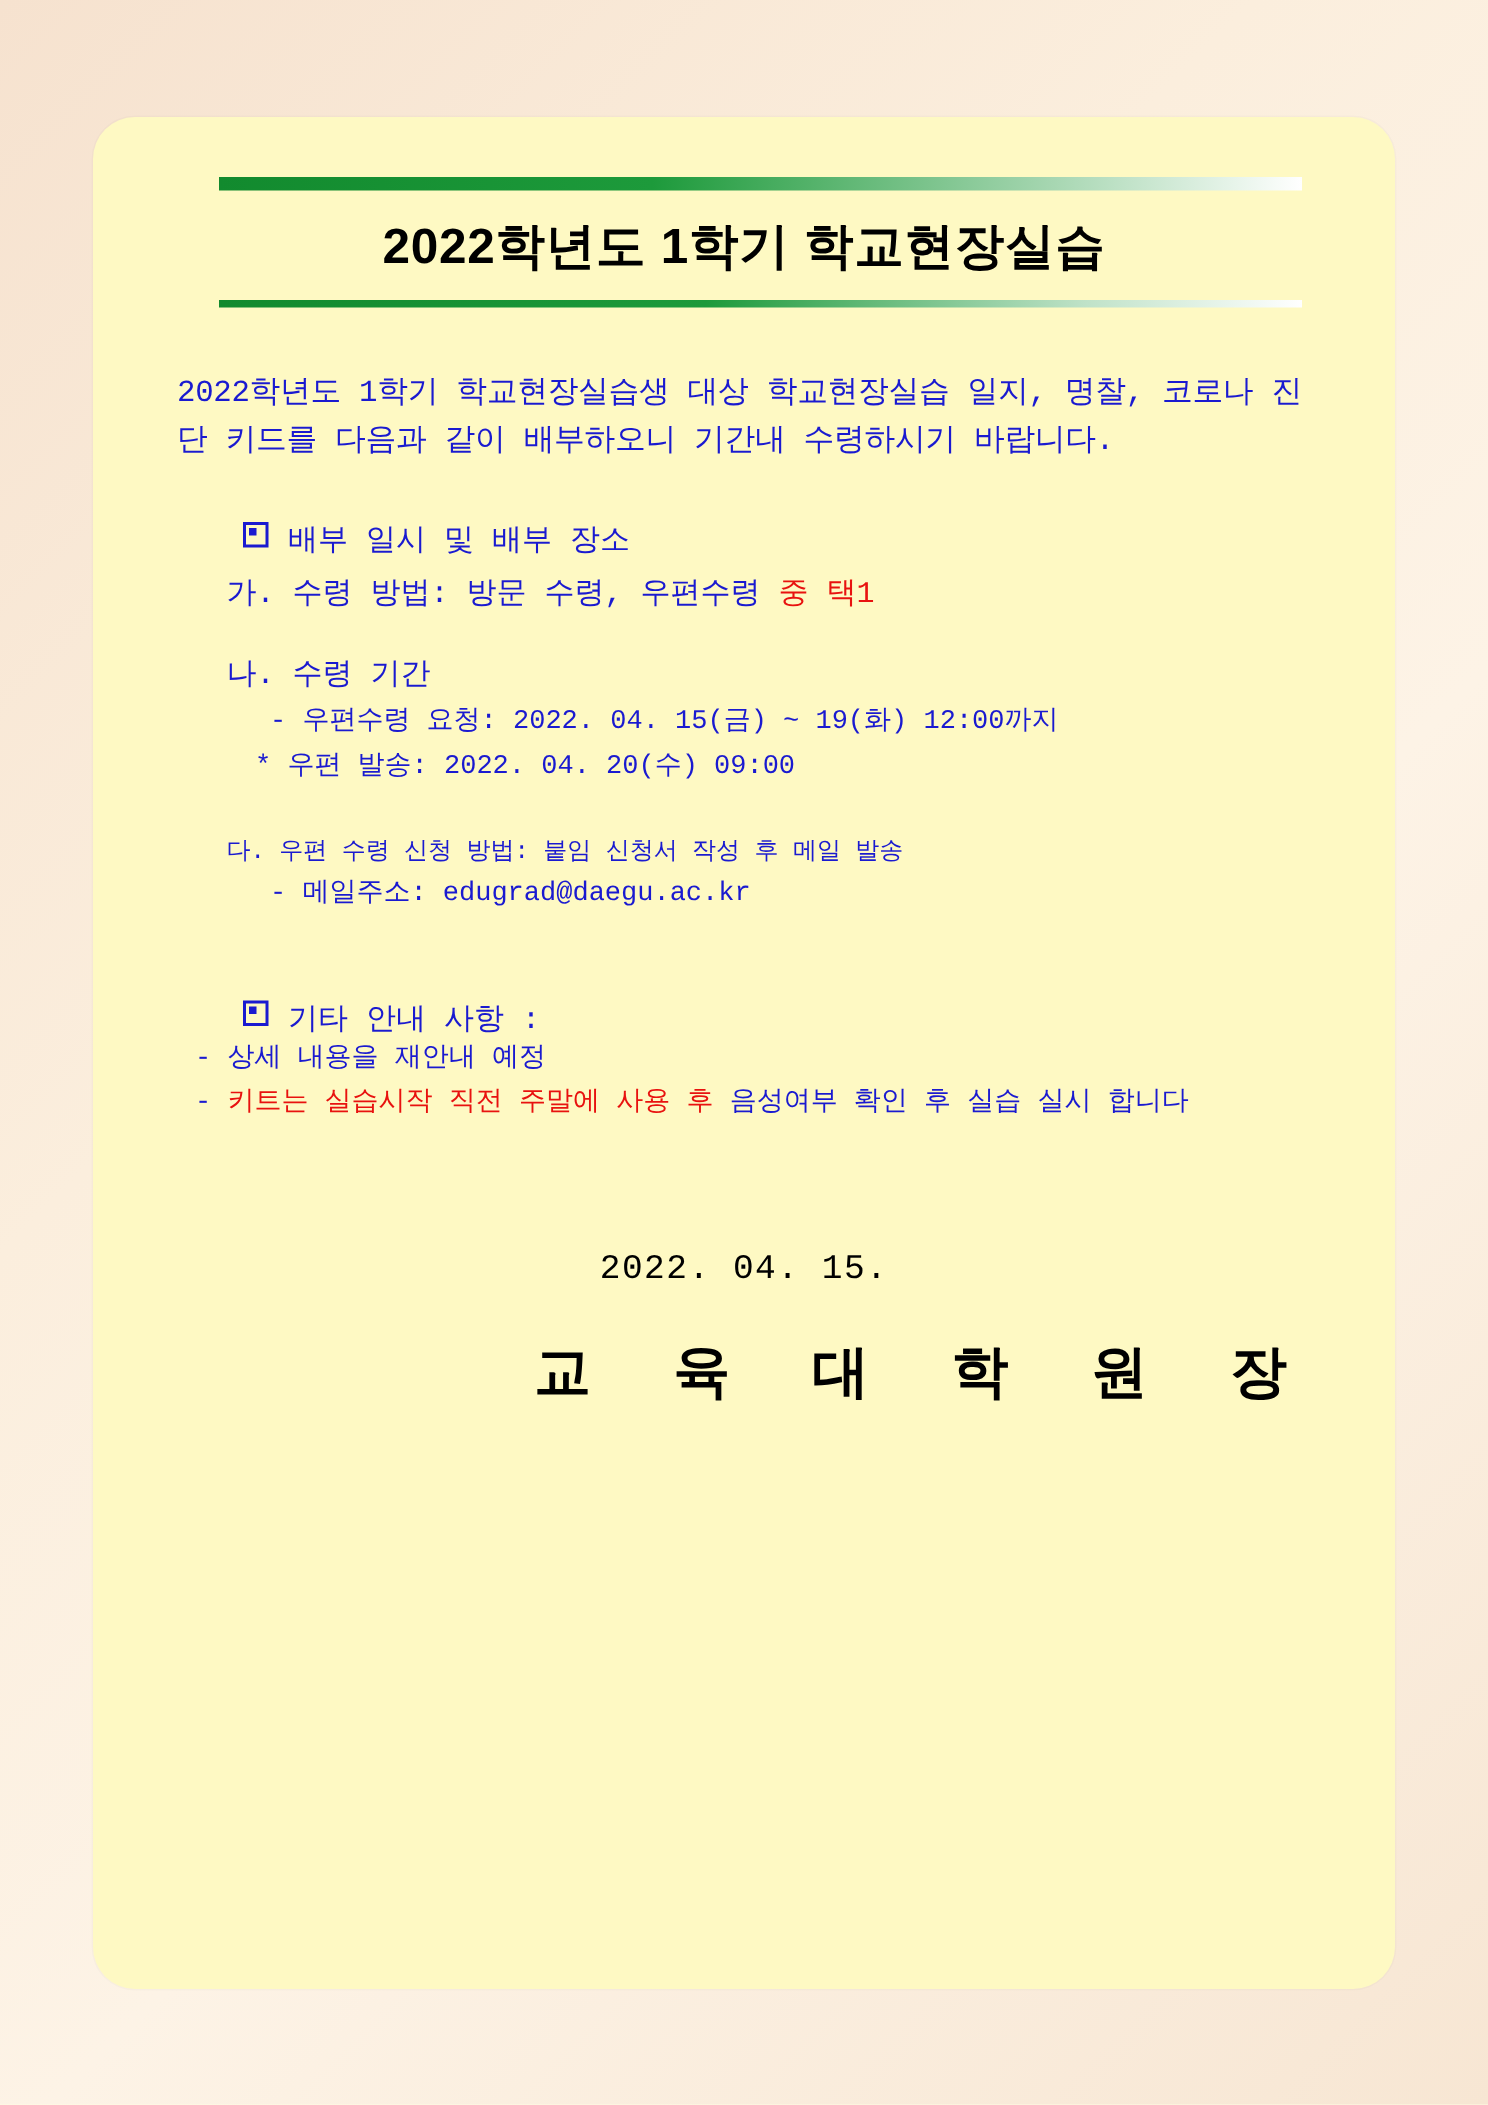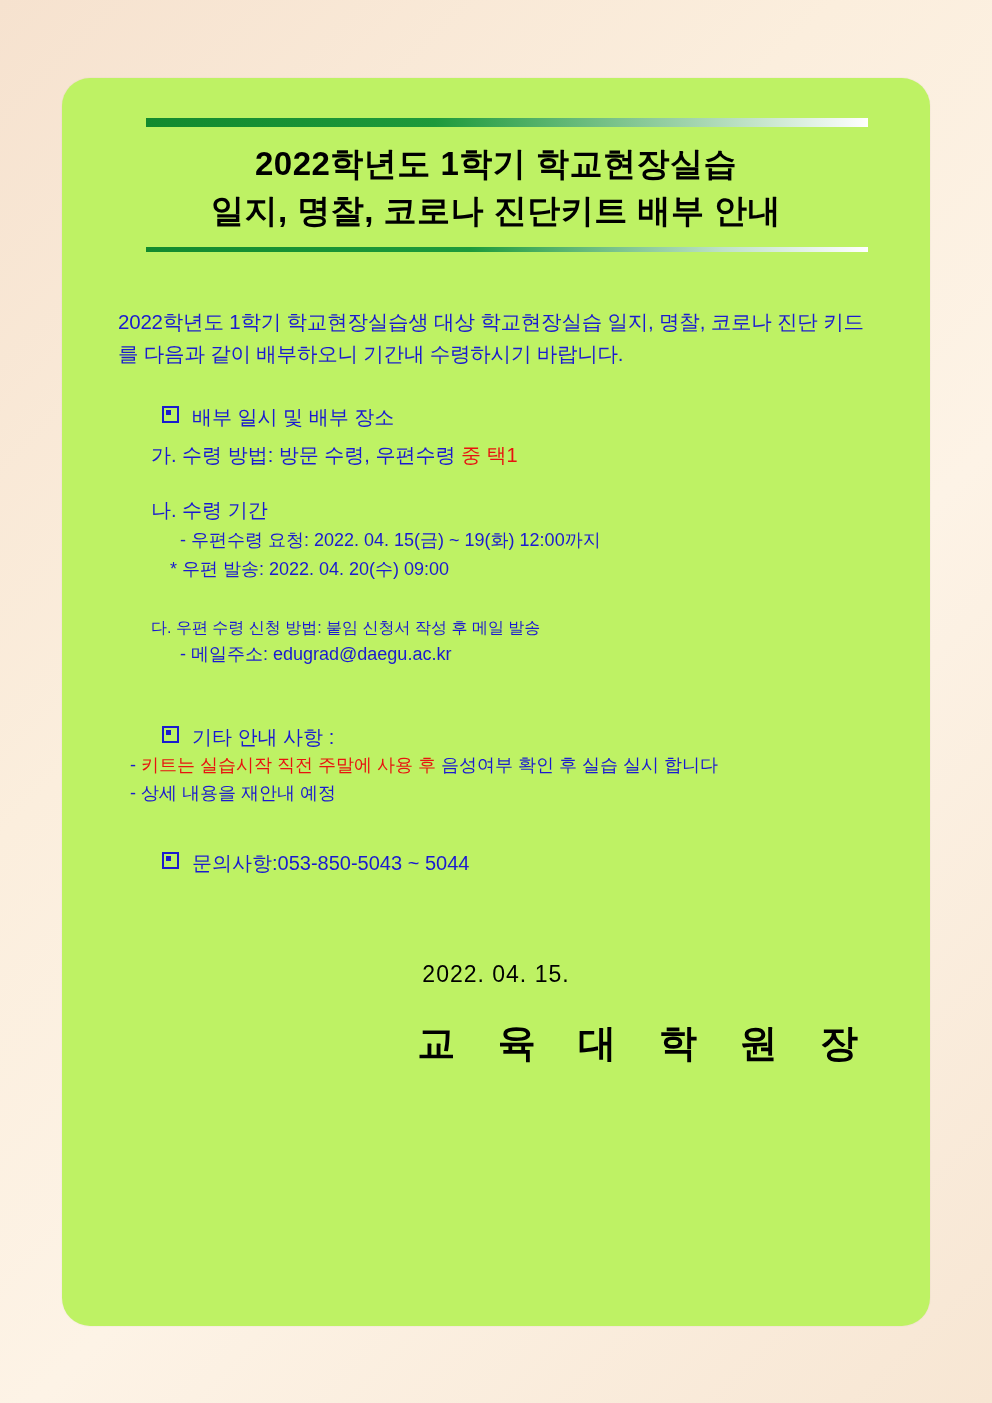--- a/index.html
+++ b/index.html
@@ -12,21 +12,21 @@
     background: linear-gradient(135deg, #f6e2cf 0%, #fbeedd 35%, #fdf3e6 60%, #f7e6d3 100%);
     font-family: "Liberation Sans", sans-serif;
     overflow: hidden;
   }
   .page {
     position: absolute;
     left: 62px;
     top: 78px;
     width: 868px;
     height: 1248px;
-    background: #bef264;
+    background: #fef9c3;
     border-radius: 28px;
     box-shadow: 0 0 0 1px rgba(0,0,0,0.02);
   }
   .inner {
     position: absolute;
     left: 26px;
     top: 40px;
     right: 26px;
   }
   .rule-top {
@@ -44,22 +44,23 @@
     text-align: center;
   }
   .title-line {
     font-size: 33px;
     font-weight: bold;
     color: #000000;
     letter-spacing: 0.5px;
     line-height: 1.42;
   }
   .body-wrap {
-    padding: 54px 30px 0 30px;
+    padding: 42px 30px 0 30px;
     color: #1414c8;
+    font-family: Liberation Mono, monospace;
   }
   .intro {
     font-size: 20.5px;
     line-height: 1.58;
     color: #1a1ad0;
     letter-spacing: -0.2px;
   }
   .section {
     margin-top: 34px;
   }
@@ -140,21 +141,20 @@
 </head>
 <body>
 
 <div class="page">
   <div class="inner">
 
     <div class="rule-top"></div>
 
     <div class="title-block">
       <div class="title-line">2022학년도 1학기 학교현장실습</div>
-      <div class="title-line">일지, 명찰, 코로나 진단키트 배부 안내</div>
     </div>
 
     <div class="rule-bottom"></div>
 
     <div class="body-wrap">
 
       <div class="intro">2022학년도 1학기 학교현장실습생 대상 학교현장실습 일지, 명찰, 코로나 진단 키드를 다음과 같이 배부하오니 기간내 수령하시기 바랍니다.</div>
 
       <div class="section">
         <div class="sec-head">
@@ -174,31 +174,26 @@
         <div class="gap-md"></div>
 
         <div class="lvl1 big">다. 우편 수령 신청 방법: 붙임 신청서 작성 후 메일 발송</div>
         <div class="lvl2">- 메일주소: edugrad@daegu.ac.kr</div>
       </div>
 
       <div class="section" style="margin-top:54px;">
         <div class="sec-head">
           <span class="bullet"></span><span>기타 안내 사항 :</span>
         </div>
+        <div class="note-line">- 상세 내용을 재안내 예정</div>
         <div class="note-line">
           <span>- </span><span class="red">키트는 실습시작 직전 주말에 사용 후</span><span> 음성여부 확인 후 실습 실시 합니다</span>
         </div>
-        <div class="note-line">- 상세 내용을 재안내 예정</div>
       </div>
 
-      <div class="section" style="margin-top:42px;">
-        <div class="sec-head">
-          <span class="bullet"></span><span>문의사항:053-850-5043 ~ 5044</span>
-        </div>
-      </div>
 
 
       <div class="date">2022. 04. 15.</div>
 
       <div class="signer">교 육 대 학 원 장</div>
 
     </div>
   </div>
 </div>
 

